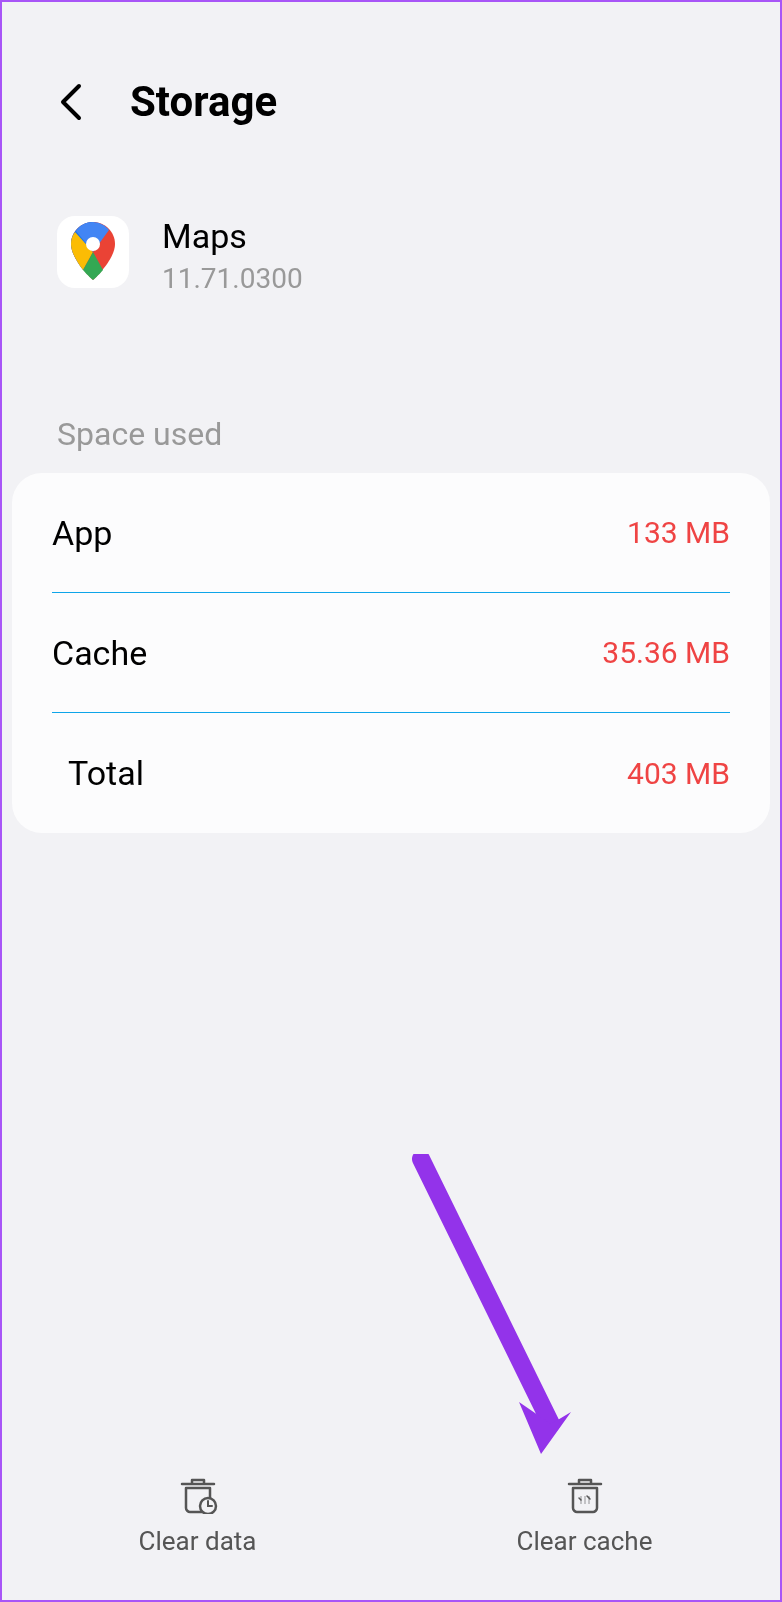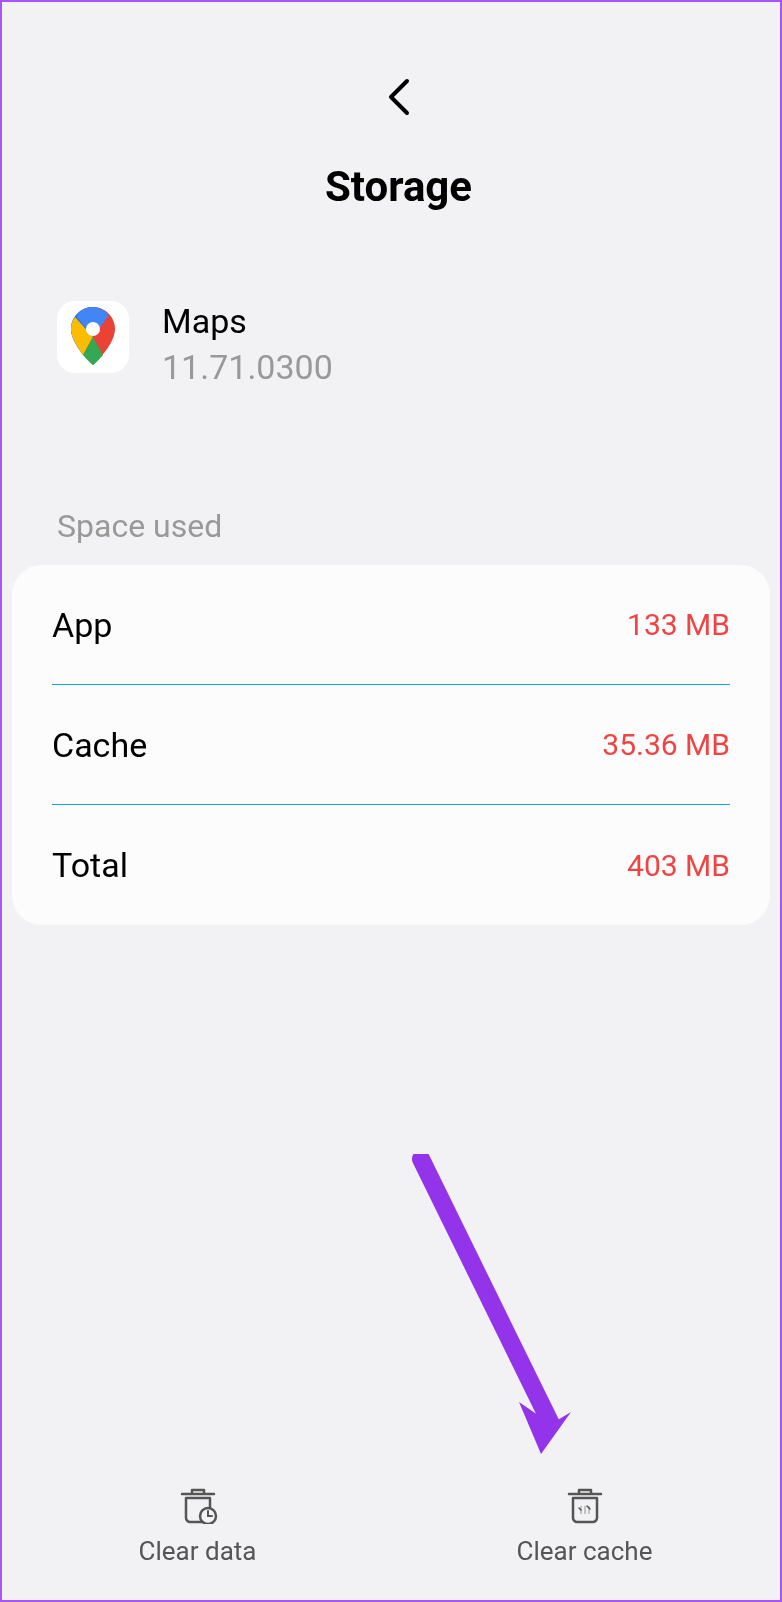--- a/index.html
+++ b/index.html
@@ -13,21 +13,20 @@
       width: 782px;
       height: 1602px;
       position: relative;
       border: 2px solid #a855f7;
     }
     .header {
       display: flex;
       align-items: center;
       padding: 75px 40px 0 55px;
       gap: 45px;
-      flex-direction: column;
     }
     .back-icon {
       width: 28px;
       height: 40px;
       cursor: pointer;
     }
     .page-title {
       font-size: 42px;
       font-weight: 700;
       color: #000;
@@ -51,21 +50,21 @@
       display: flex;
       flex-direction: column;
       gap: 6px;
     }
     .app-name {
       font-size: 34px;
       font-weight: 400;
       color: #000;
     }
     .app-version {
-      font-size: 34px;
+      font-size: 28px;
       color: #999;
     }
     .section-label {
       padding: 120px 55px 20px 55px;
       font-size: 32px;
       color: #999;
     }
     .card {
       background: #fcfcfd;
       margin: 0 10px;
@@ -74,32 +73,33 @@
     }
     .row {
       display: flex;
       justify-content: space-between;
       align-items: center;
       height: 120px;
       border-bottom: 1px solid #0ea5e9;
     }
     .row:last-child {
       border-bottom: none;
+      margin-left: 16px;
     }
     .row-label {
       font-size: 34px;
       color: #000;
     }
     .row-value {
       font-size: 30px;
       color: #ef4444;
     }
     .bottom-bar {
       position: absolute;
-      bottom: 0;
+      bottom: 10px;
       left: 2px;
       right: 2px;
       height: 150px;
       display: flex;
     }
     .bottom-button {
       flex: 1;
       display: flex;
       flex-direction: column;
       align-items: center;

